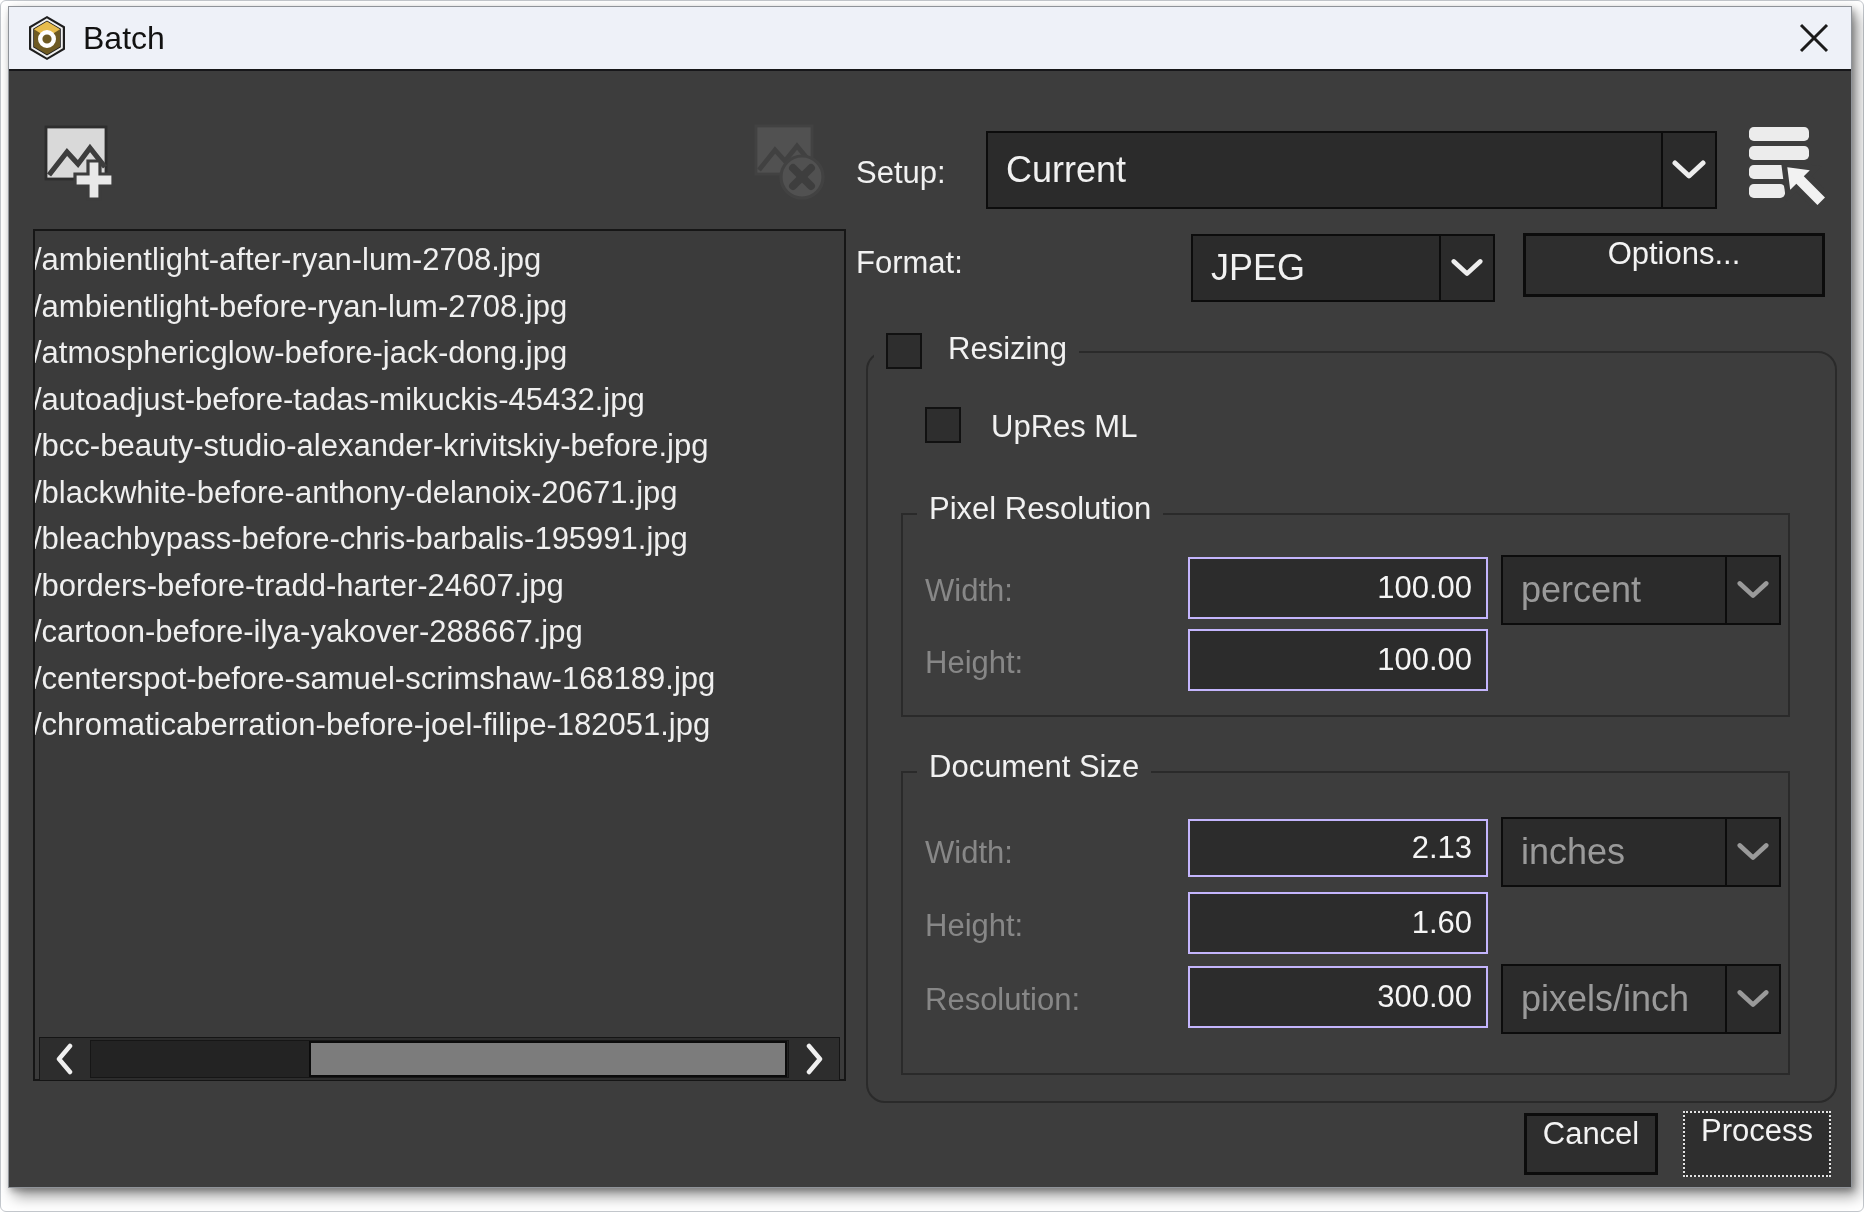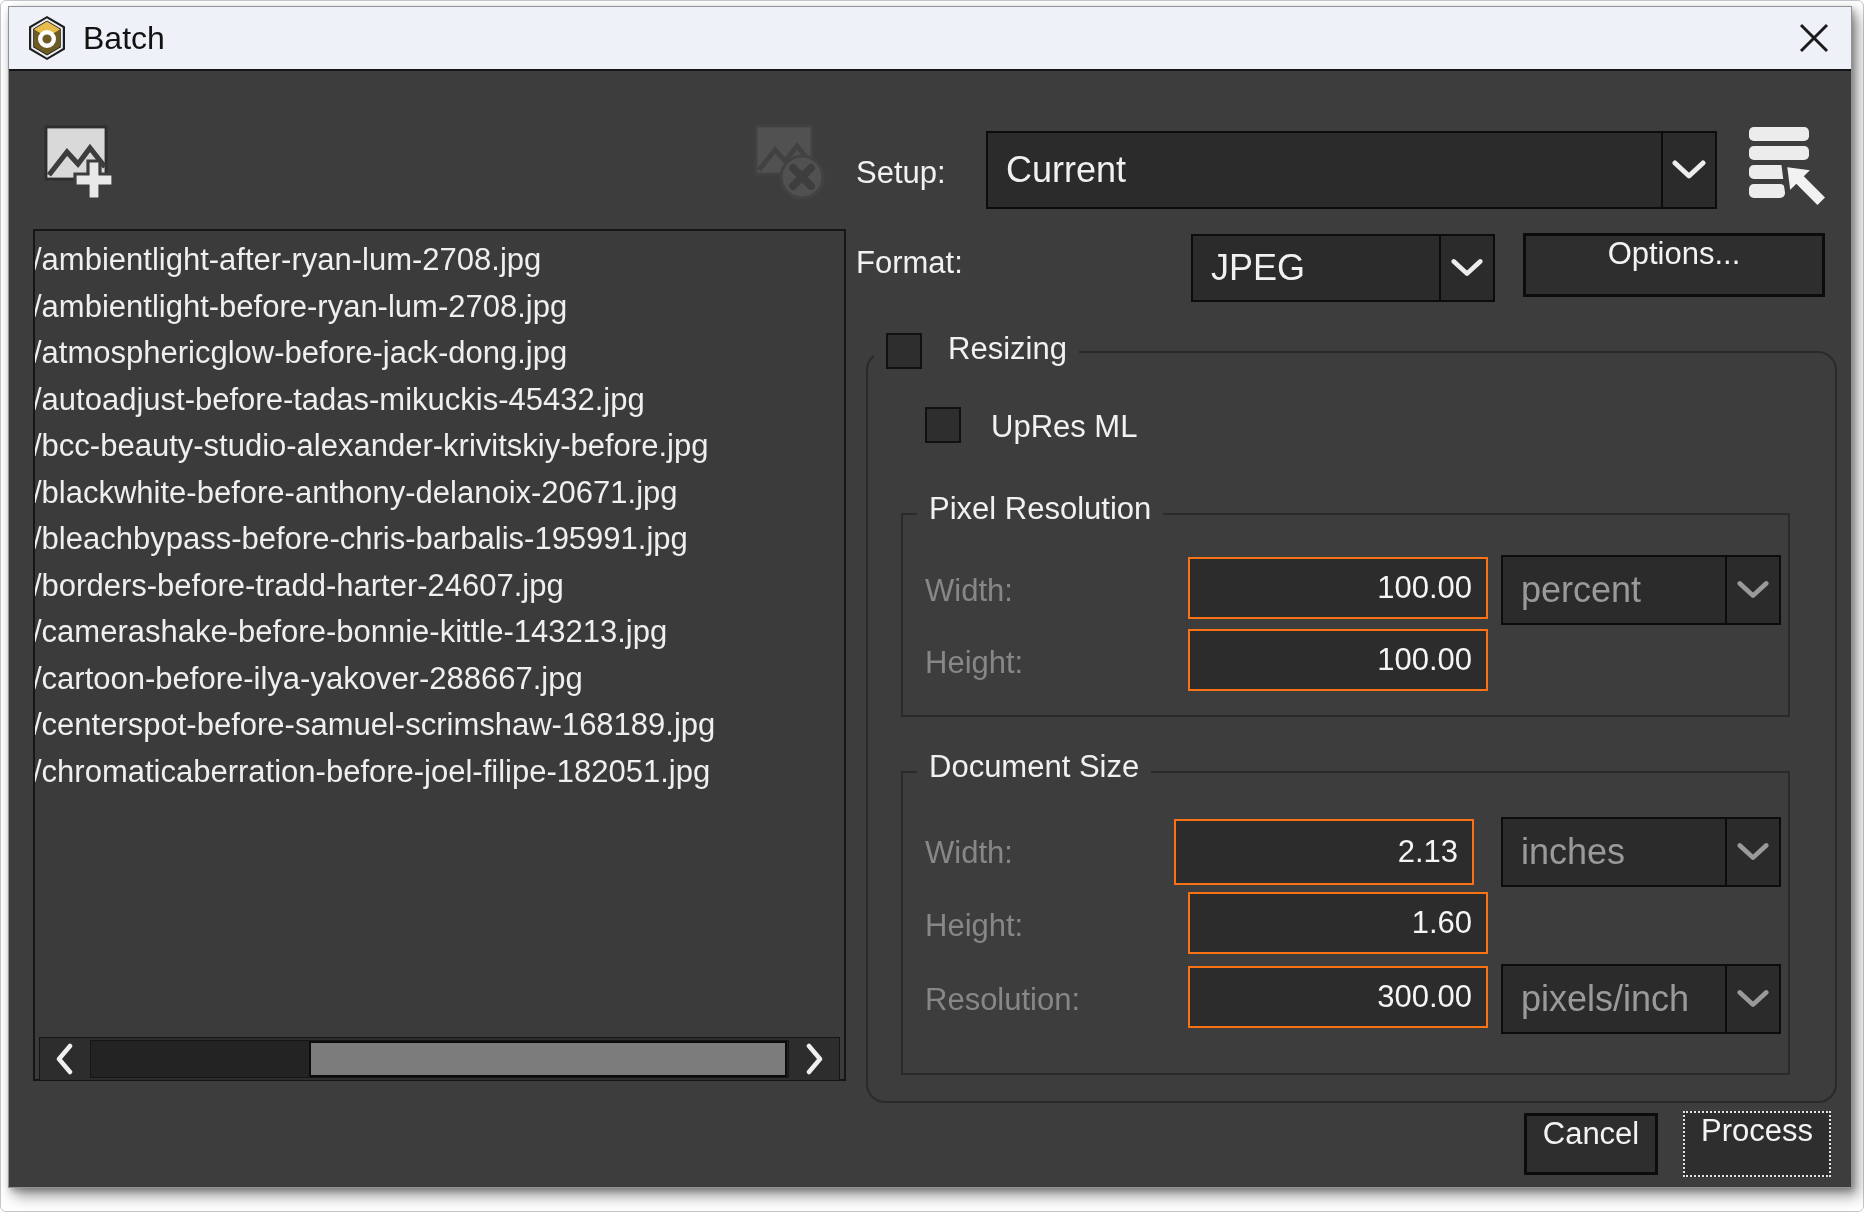--- a/index.html
+++ b/index.html
@@ -23,21 +23,21 @@
   
   .lbl{position:absolute;font-size:31px;color:#f1f1f1;white-space:nowrap;}
   .lbl-gray{position:absolute;font-size:31px;color:#878787;white-space:nowrap;}
   .dd{position:absolute;background:#2b2b2b;border:2px solid #0c0c0c;display:flex;align-items:stretch;}
   .dd-text{flex:1;display:flex;align-items:center;padding-left:18px;font-size:36px;color:#f1f1f1;white-space:nowrap;overflow:hidden;}
   .dd-text.gray{color:#9a9a9a;}
   .dd-chev{width:52px;border-left:2px solid #0c0c0c;display:flex;align-items:center;justify-content:center;}
   .btn{position:absolute;background:#2e2e2e;border:3px solid #0c0c0c;color:#f3f3f3;font-size:31px;display:flex;align-items:flex-start;justify-content:center;white-space:nowrap;}
   .btn.focused{border:2px dotted #e3e3e3;background:#2e2e2e;}
   .checkbox{position:absolute;width:36px;height:36px;background:#2e2e2e;border:2px solid #111;box-sizing:border-box;}
-  .numinput{position:absolute;background:#2c2c2c;border:2px solid #f97316;color:#f5f5f5;font-size:31px;
+  .numinput{position:absolute;background:#2c2c2c;border:2px solid #c4b5fd;color:#f5f5f5;font-size:31px;
     text-align:right;padding:0 14px 0 6px;box-sizing:border-box;font-family:"Liberation Sans",sans-serif;outline:none;}
   
   .group{position:absolute;border:2px solid #2a2a2a;}
   .group-legend{position:absolute;top:-24px;left:14px;background:#3d3d3d;padding:0 12px;font-size:31px;color:#f1f1f1;white-space:nowrap;}
   .legend-check{display:inline-block;vertical-align:middle;width:36px;height:36px;background:#2e2e2e;border:2px solid #111;box-sizing:border-box;margin-right:26px;}
   
   .file-list{position:absolute;left:24px;top:222px;width:813px;height:852px;background:#3b3b3b;border:2px solid #161616;overflow:hidden;box-sizing:border-box;}
   .file-items{position:absolute;left:6px;top:6px;right:2px;}
   .file-item{font-size:31px;line-height:46.5px;color:#efefef;white-space:nowrap;margin-left:-8px;}
   
@@ -123,21 +123,20 @@
   <div class="file-list">
     <div class="file-items">
         <div class="file-item">/ambientlight-after-ryan-lum-2708.jpg</div>
         <div class="file-item">/ambientlight-before-ryan-lum-2708.jpg</div>
         <div class="file-item">/atmosphericglow-before-jack-dong.jpg</div>
         <div class="file-item">/autoadjust-before-tadas-mikuckis-45432.jpg</div>
         <div class="file-item">/bcc-beauty-studio-alexander-krivitskiy-before.jpg</div>
         <div class="file-item">/blackwhite-before-anthony-delanoix-20671.jpg</div>
         <div class="file-item">/bleachbypass-before-chris-barbalis-195991.jpg</div>
         <div class="file-item">/borders-before-tradd-harter-24607.jpg</div>
-        <div class="file-item">/camerashake-before-bonnie-kittle-143213.jpg</div>
         <div class="file-item">/cartoon-before-ilya-yakover-288667.jpg</div>
         <div class="file-item">/centerspot-before-samuel-scrimshaw-168189.jpg</div>
         <div class="file-item">/chromaticaberration-before-joel-filipe-182051.jpg</div>
       </div>
   </div>
 
   <div class="hscroll">
     <span class="scroll-arrow" style="left:2px;">
       <svg width="22" height="32" viewBox="0 0 22 32">
           <polyline points="17,3 6,16 17,29" fill="none" stroke="#f0f0f0" stroke-width="4.5" stroke-linecap="round" stroke-linejoin="round"></polyline>
@@ -191,21 +190,21 @@
       </div>
 
       <span class="lbl-gray" style="left:22px;top:130px;">Height:</span>
       <input class="numinput" style="left: 285px; top: 114px; width: 300px; height: 62px;" readonly="" value="100.00">
     </div>
 
     <div class="group" style="left:33px;top:418px;width:885px;height:300px;">
       <span class="group-legend">Document Size</span>
 
       <span class="lbl-gray" style="left:22px;top:62px;">Width:</span>
-      <input class="numinput" style="left: 271px; top: 46px; width: 300px; height: 66px;" readonly="" value="2.13">
+      <input class="numinput" style="left: 285px; top: 46px; width: 300px; height: 58px;" readonly="" value="2.13">
       <div class="dd" style="left:598px;top:44px;width:276px;height:66px;">
         <span class="dd-text gray">inches</span>
         <span class="dd-chev">
           <svg width="32" height="20" viewBox="0 0 34 20">
               <polyline points="3,3 17,16 31,3" fill="none" stroke="#9a9a9a" stroke-width="5" stroke-linecap="round" stroke-linejoin="round"></polyline>
             </svg>
         </span>
       </div>
 
       <span class="lbl-gray" style="left:22px;top:135px;">Height:</span>

